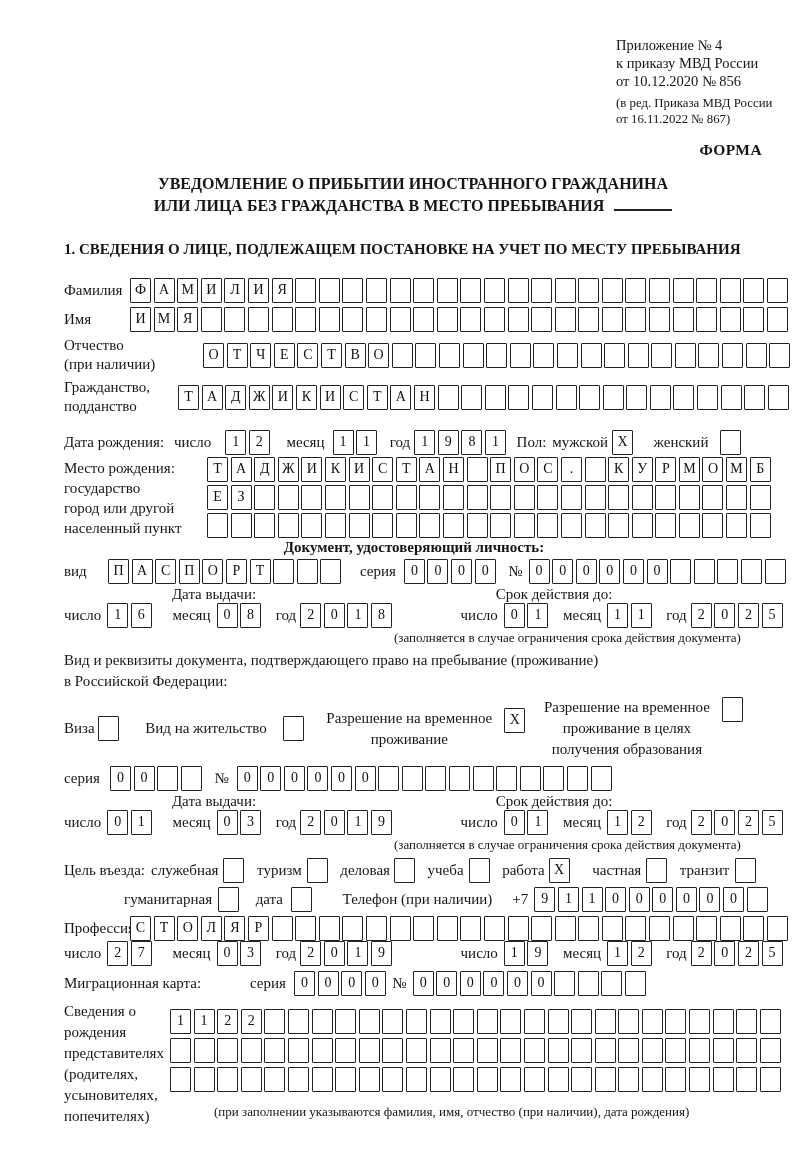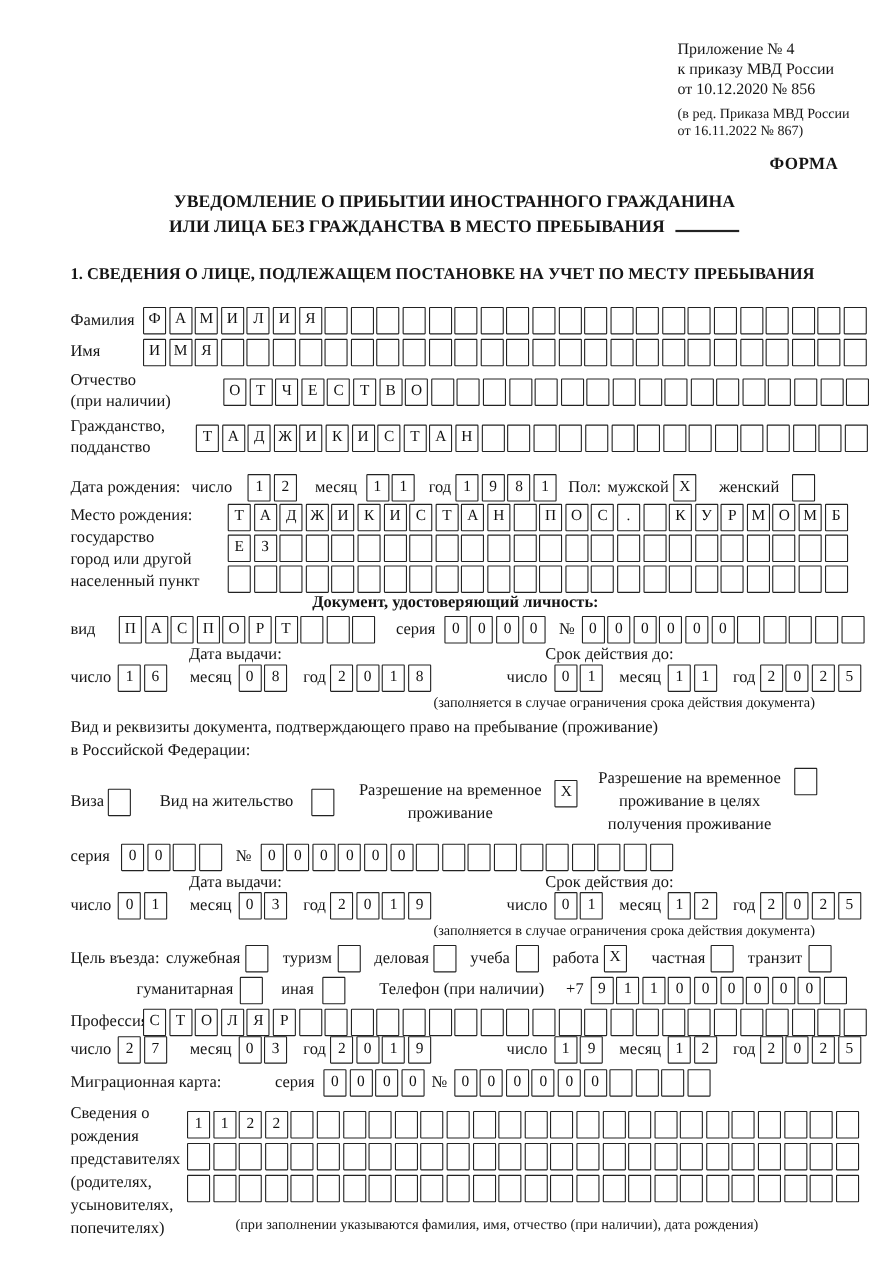--- a/index.html
+++ b/index.html
@@ -431,21 +431,21 @@
         <span>проживание</span>
       </span>
       <span class="cells" style="margin-left:12px">
           <span class="cell">X</span>
         </span>
     </span>
     <span class="cbitem" style="margin-left:16px">
       <span class="cbc">
         <span>Разрешение на временное</span><br>
         <span>проживание в целях</span><br>
-        <span>получения проживание</span>
+        <span>получения образования</span>
       </span>
       <span class="cells" style="margin-left:12px">
           <span class="cell"></span>
         </span>
     </span>
   </div>
 
   <div class="frow" style="margin-top:6px">
     <span class="lbl" style="width:46px">серия</span>
     <span class="cells">
@@ -570,21 +570,21 @@
   </div>
 
   <div class="frow" style="margin-top:4px">
     <span class="cbitem" style="margin-left:60px">
       <span class="lbl">гуманитарная</span>
       <span class="cells" style="margin-left:6px">
           <span class="cell"></span>
         </span>
     </span>
     <span class="cbitem" style="margin-left:14px">
-      <span class="lbl">иная</span>
+      <span class="lbl">дата</span>
       <span class="cells" style="margin-left:8px">
           <span class="cell"></span>
         </span>
     </span>
     <span class="lbl" style="margin-left:28px">Телефон (при наличии)</span>
     <span class="lbl" style="margin-left:20px">+7</span>
     <span class="cells" style="margin-left:6px">
         <span class="cell">9</span>
         <span class="cell">1</span>
         <span class="cell">1</span>

